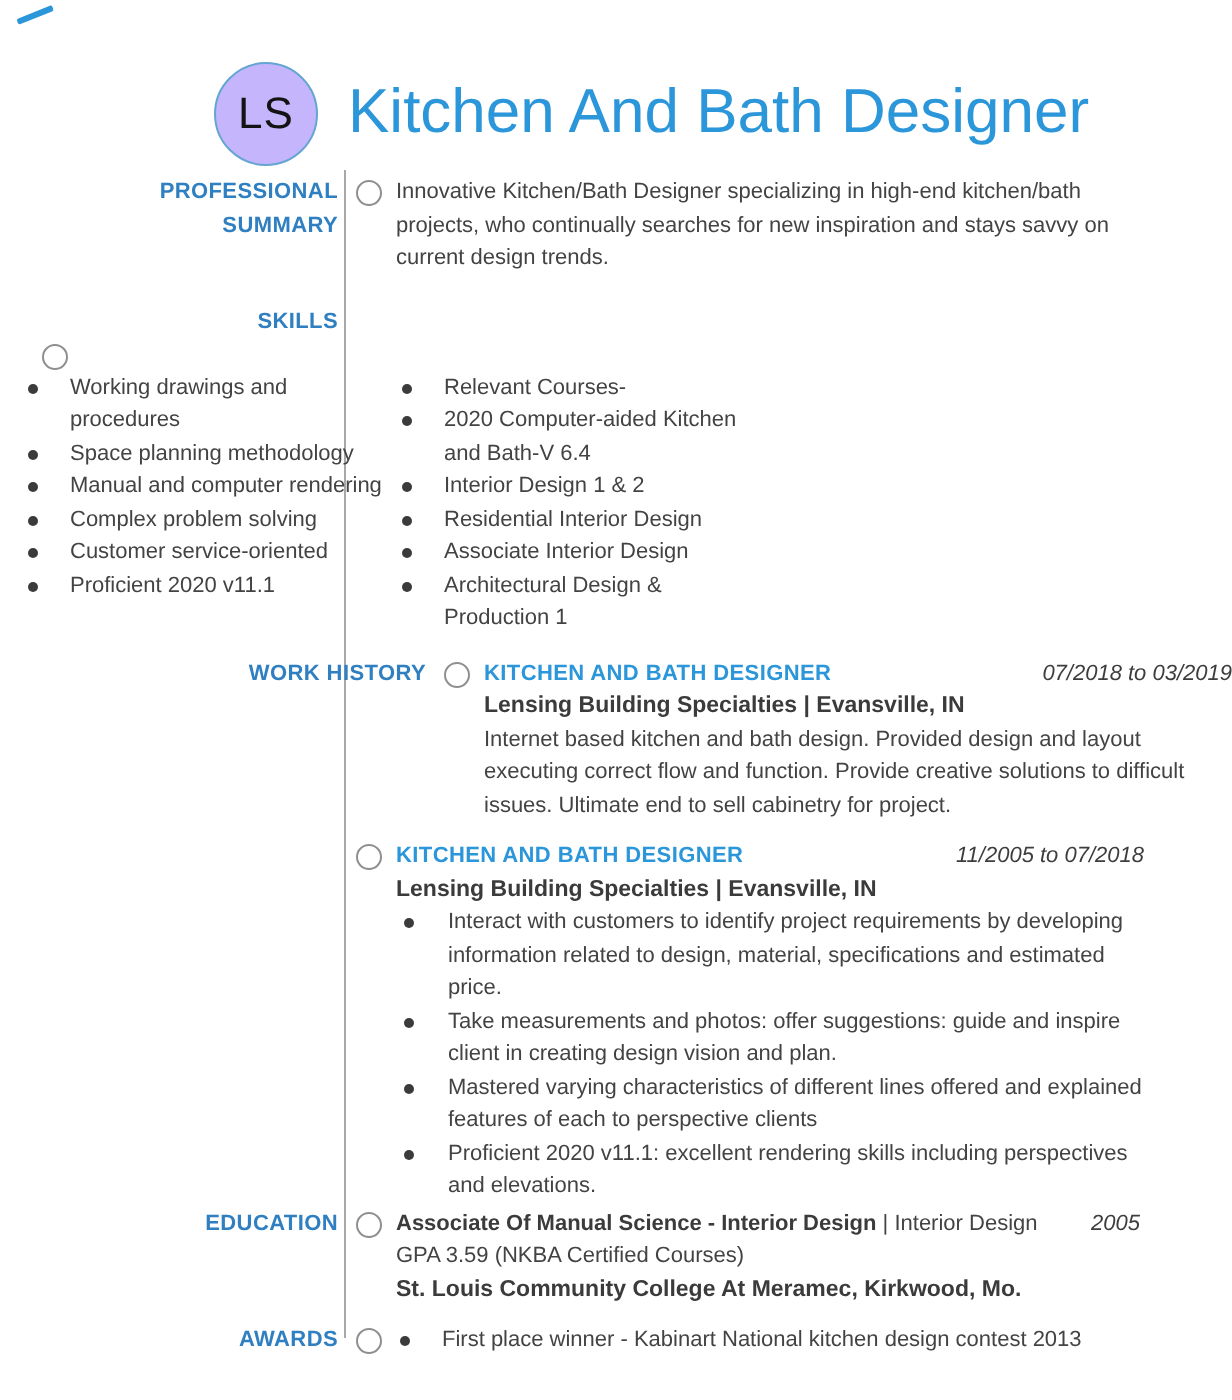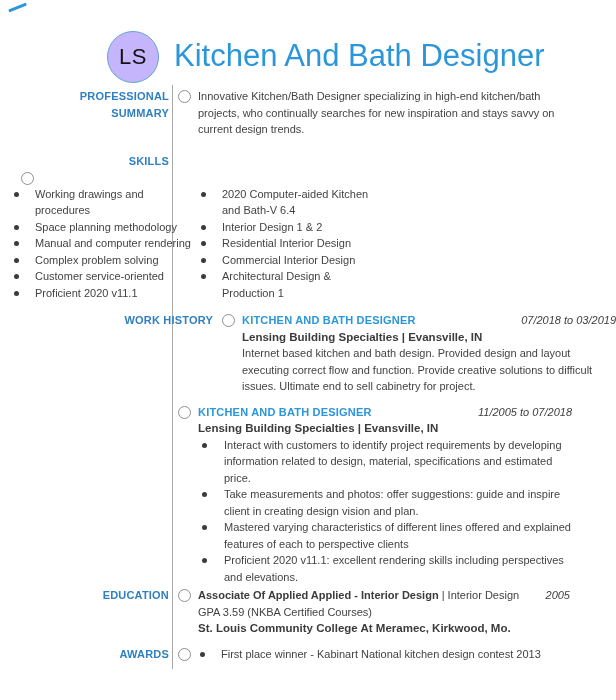--- a/index.html
+++ b/index.html
@@ -130,39 +130,43 @@
                 <span>Customer service-oriented</span>
               </li>
 
               <li class="bullet">
                 <span class="dot"></span>
                 <span>Proficient 2020 v11.1</span>
               </li>
             </ul>
           <ul class="skills-col blist">
 
+              <li class="bullet">
+                <span class="dot"></span>
+                <span>Relevant Courses-</span>
+              </li>
 
               <li class="bullet">
                 <span class="dot"></span>
                 <span>2020 Computer-aided Kitchen and Bath-V 6.4</span>
               </li>
 
               <li class="bullet">
                 <span class="dot"></span>
                 <span>Interior Design 1 &amp; 2</span>
               </li>
 
               <li class="bullet">
                 <span class="dot"></span>
                 <span>Residential Interior Design</span>
               </li>
 
               <li class="bullet">
                 <span class="dot"></span>
-                <span>Commercial Interior Design</span>
+                <span>Associate Interior Design</span>
               </li>
 
               <li class="bullet">
                 <span class="dot"></span>
                 <span>Architectural Design &amp; Production 1</span>
               </li>
             </ul>
         </div>
       </div>
     </section>
@@ -229,21 +233,21 @@
       <div class="label-cell">
         <div class="sec-label">EDUCATION</div>
       </div>
       <div class="marker-cell">
         <span class="tl-circle"></span>
       </div>
       <div class="content-cell">
         <div class="edu">
           <span class="edu-year">2005</span>
           <div class="edu-line1">
-            <b>Associate Of Applied Applied - Interior Design</b>
+            <b>Associate Of Manual Science - Interior Design</b>
             <span>| Interior Design GPA 3.59 (NKBA Certified Courses)</span>
           </div>
           <div class="edu-school">St. Louis Community College At Meramec, Kirkwood, Mo.</div>
         </div>
       </div>
     </section>
 
     <section class="row row-awards">
       <div class="label-cell">
         <div class="sec-label">AWARDS</div>

